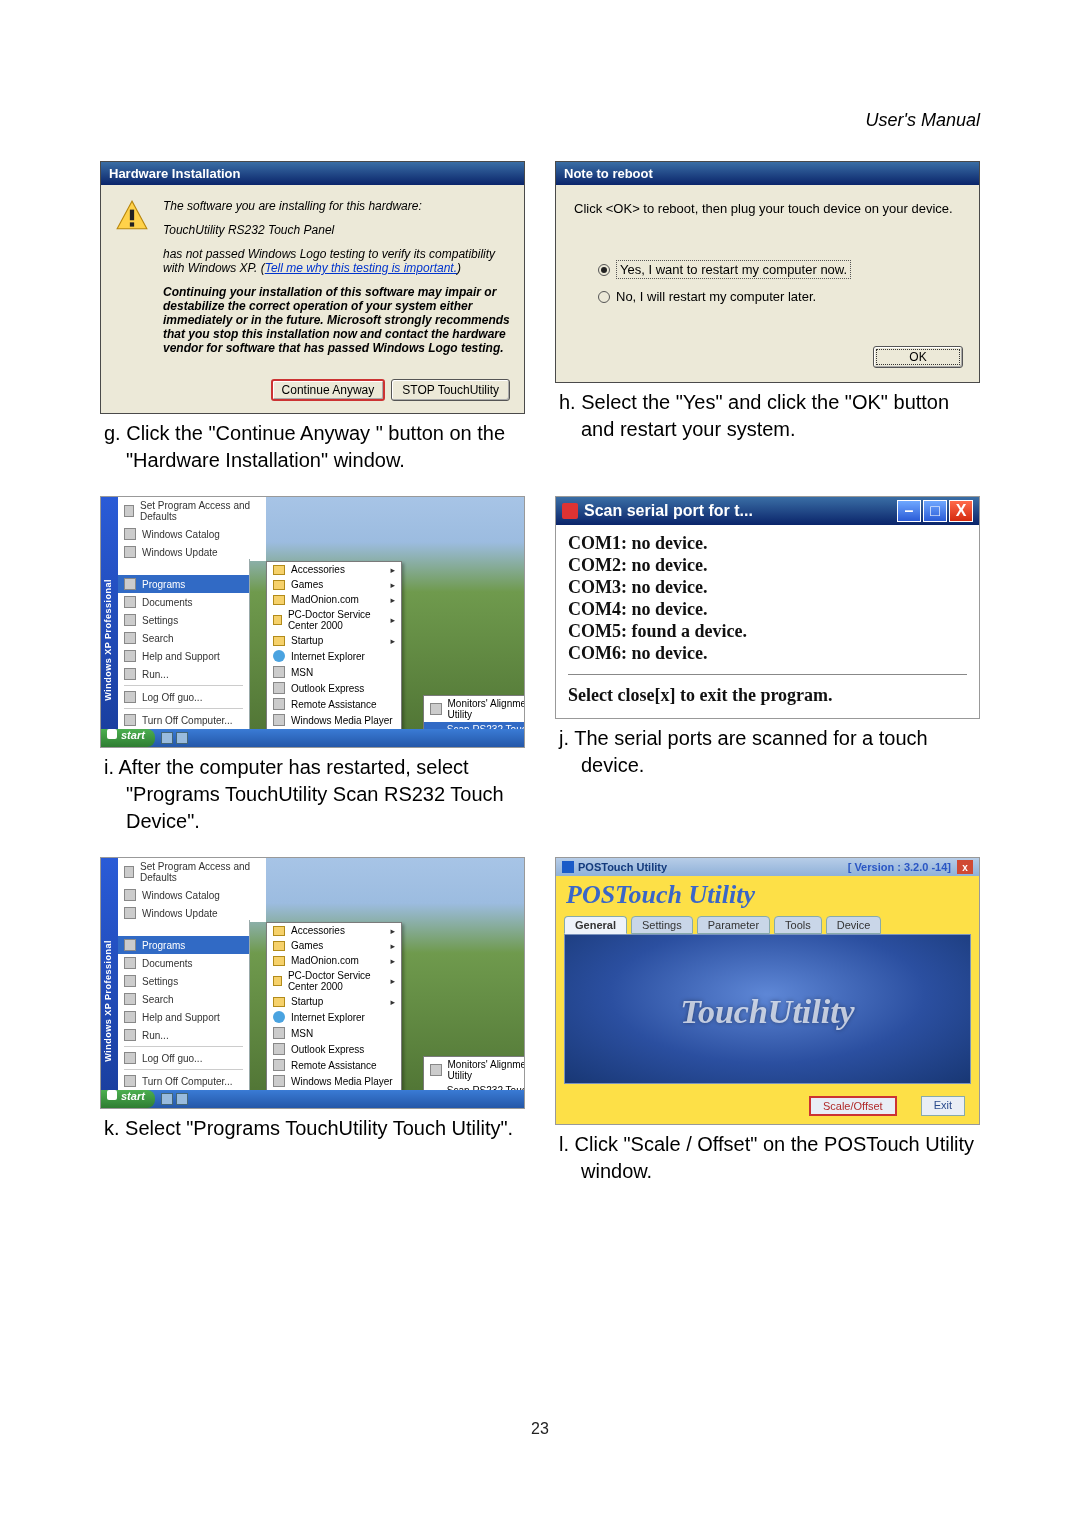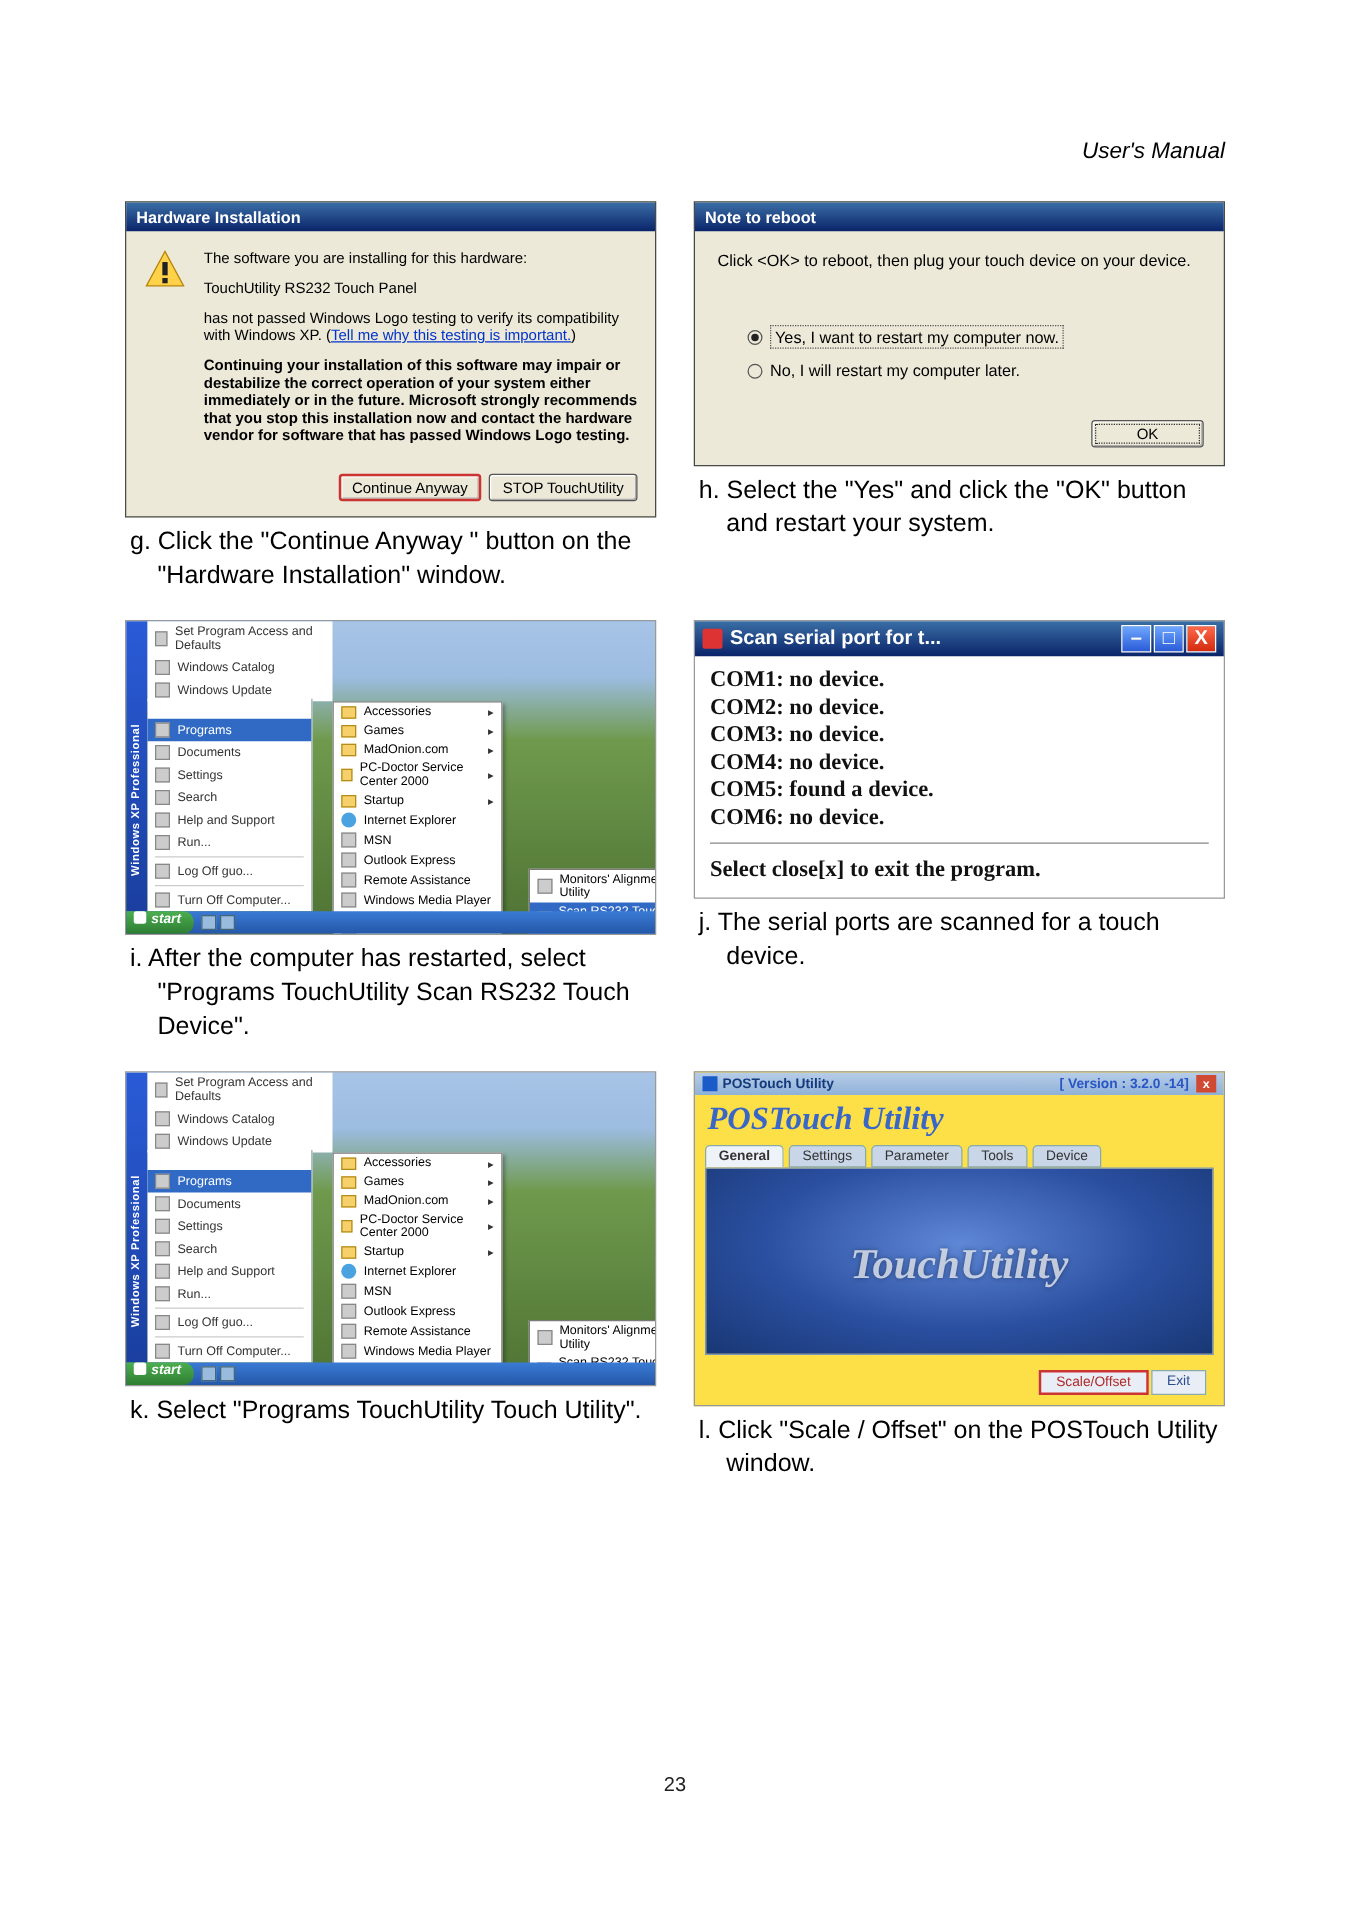--- a/index.html
+++ b/index.html
@@ -41,21 +41,21 @@
     bottom: 88px;
     left: 0; right: 0;
     text-align: center;
     font-size: 16px;
     color: #222;
   }
 
   
   .dlg { background: #ece9d8; border: 1px solid #4a4a4a; font-size: 12px; }
   .dlg .tbar { background: linear-gradient(180deg,#3a6ea5,#0a246a); color:#fff; padding: 4px 8px; font-weight: bold; font-size: 13px; }
-  .dlg .body { padding: 14px 14px 10px 14px; display:flex; gap:14px; }
+  .dlg .body { padding: 14px 14px 10px 14px; display:flex; gap:14px;font-style:italic; }
   .warn-icon { width:34px; height:34px; flex:0 0 34px; }
   .warn-icon svg { width:34px; height:34px; }
   .dlg .txt { flex:1; font-size: 12px; }
   .dlg .txt p { margin-bottom: 10px; }
   .link { color:#0033cc; text-decoration: underline; cursor:default; }
   .bold { font-weight: bold; }
   .dlg .btnrow { display:flex; justify-content:flex-end; gap:6px; padding: 4px 14px 12px; }
   .xpbtn {
     background:#ece9d8;
     border:1px solid #555;
@@ -68,21 +68,21 @@
   .xpbtn.bluefocus { outline:1px dotted #333; outline-offset:-4px; }
 
   
   .dlg2 .body2 { padding: 16px 18px 14px; font-size: 13px; }
   .dlg2 .body2 .msg { margin-bottom: 44px; }
   .radio-row { display:flex; align-items:center; gap:6px; margin: 10px 0 10px 24px; font-size:13px; }
   .radio { width:12px; height:12px; border:1px solid #555; border-radius:50%; display:inline-flex; align-items:center; justify-content:center; }
   .radio .dot { width:6px; height:6px; background:#222; border-radius:50%; }
   .dottedbox { border:1px dotted #555; padding:1px 3px; }
   .dlg2 .btnrow2 { display:flex; justify-content:flex-end; padding: 8px 16px 14px; }
-  .okbtn { width:90px; text-align:center; }
+  .okbtn { width:90px; text-align:center;margin-top:10px; }
 
   
   .startshot {
     position: relative;
     height: 252px;
     background: linear-gradient(180deg,#6aa0d8 0%, #4f7a3a 40%, #3f5d2c 100%);
     overflow:hidden;
   }
   .sky { position:absolute; inset:0; background: linear-gradient(180deg,#a7c4e6 0%, #9cbce0 18%, #6f9a4d 38%, #4e7233 100%); }
   .sidebar {
@@ -167,21 +167,21 @@
     margin:0 8px 8px; height:150px;
     background: radial-gradient(ellipse at 50% 40%, #5e87d6 0%, #2b4fa0 55%, #183774 100%);
     border:1px solid #7a93bd;
     position:relative;
   }
   .poswin .wm {
     position:absolute; left:0; right:0; top:58px; text-align:center;
     font-family: 'Times New Roman', serif; font-style:italic; font-weight:bold;
     font-size:34px; color:rgba(255,255,255,0.7); text-shadow: 0 0 4px rgba(0,0,0,.4);
   }
-  .poswin .bot { position:absolute; right:14px; bottom:8px; display:flex; gap:2px; }
+  .poswin .bot { position:absolute; right:14px; bottom:8px; display:flex; gap:24px; }
   .poswin .bot .b { background:#e9eef6; border:1px solid #8aa; padding:2px 12px; font-size:11px; color:#2a4b8d; }
   .poswin .bot .b.red { border:2px solid #cc3333; color:#b02a2a; }
 
 </style>
 </head>
 <body>
 
 <div class="page">
   <div class="header-right">User's  Manual</div>
 

